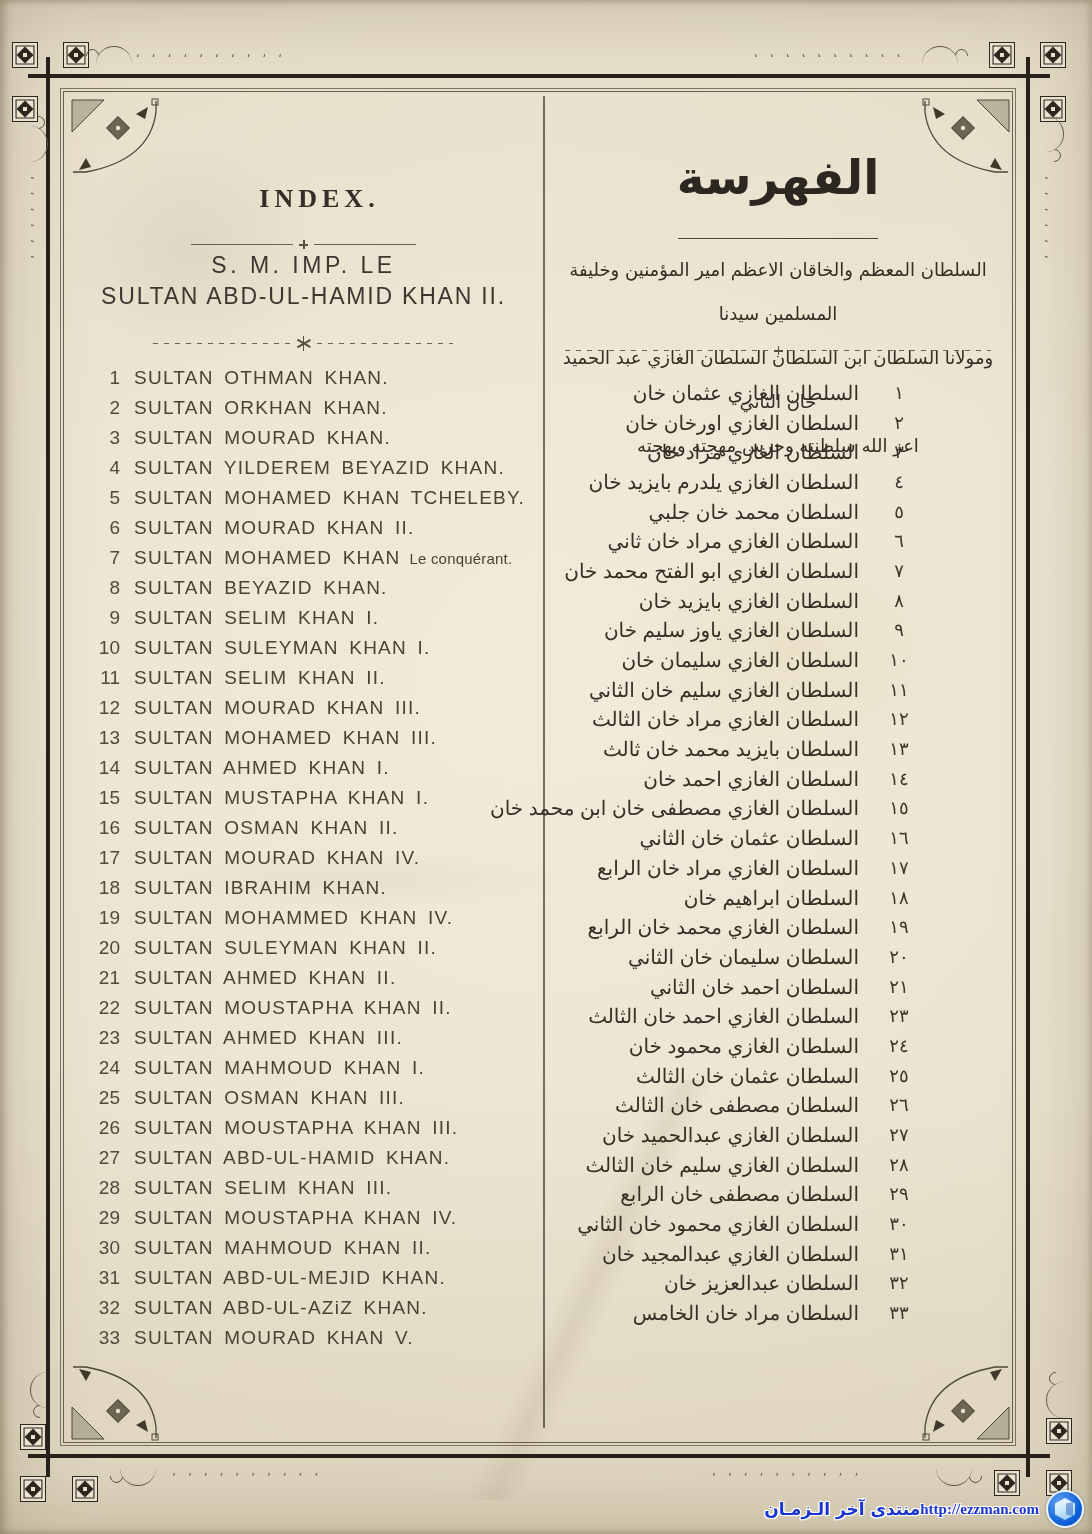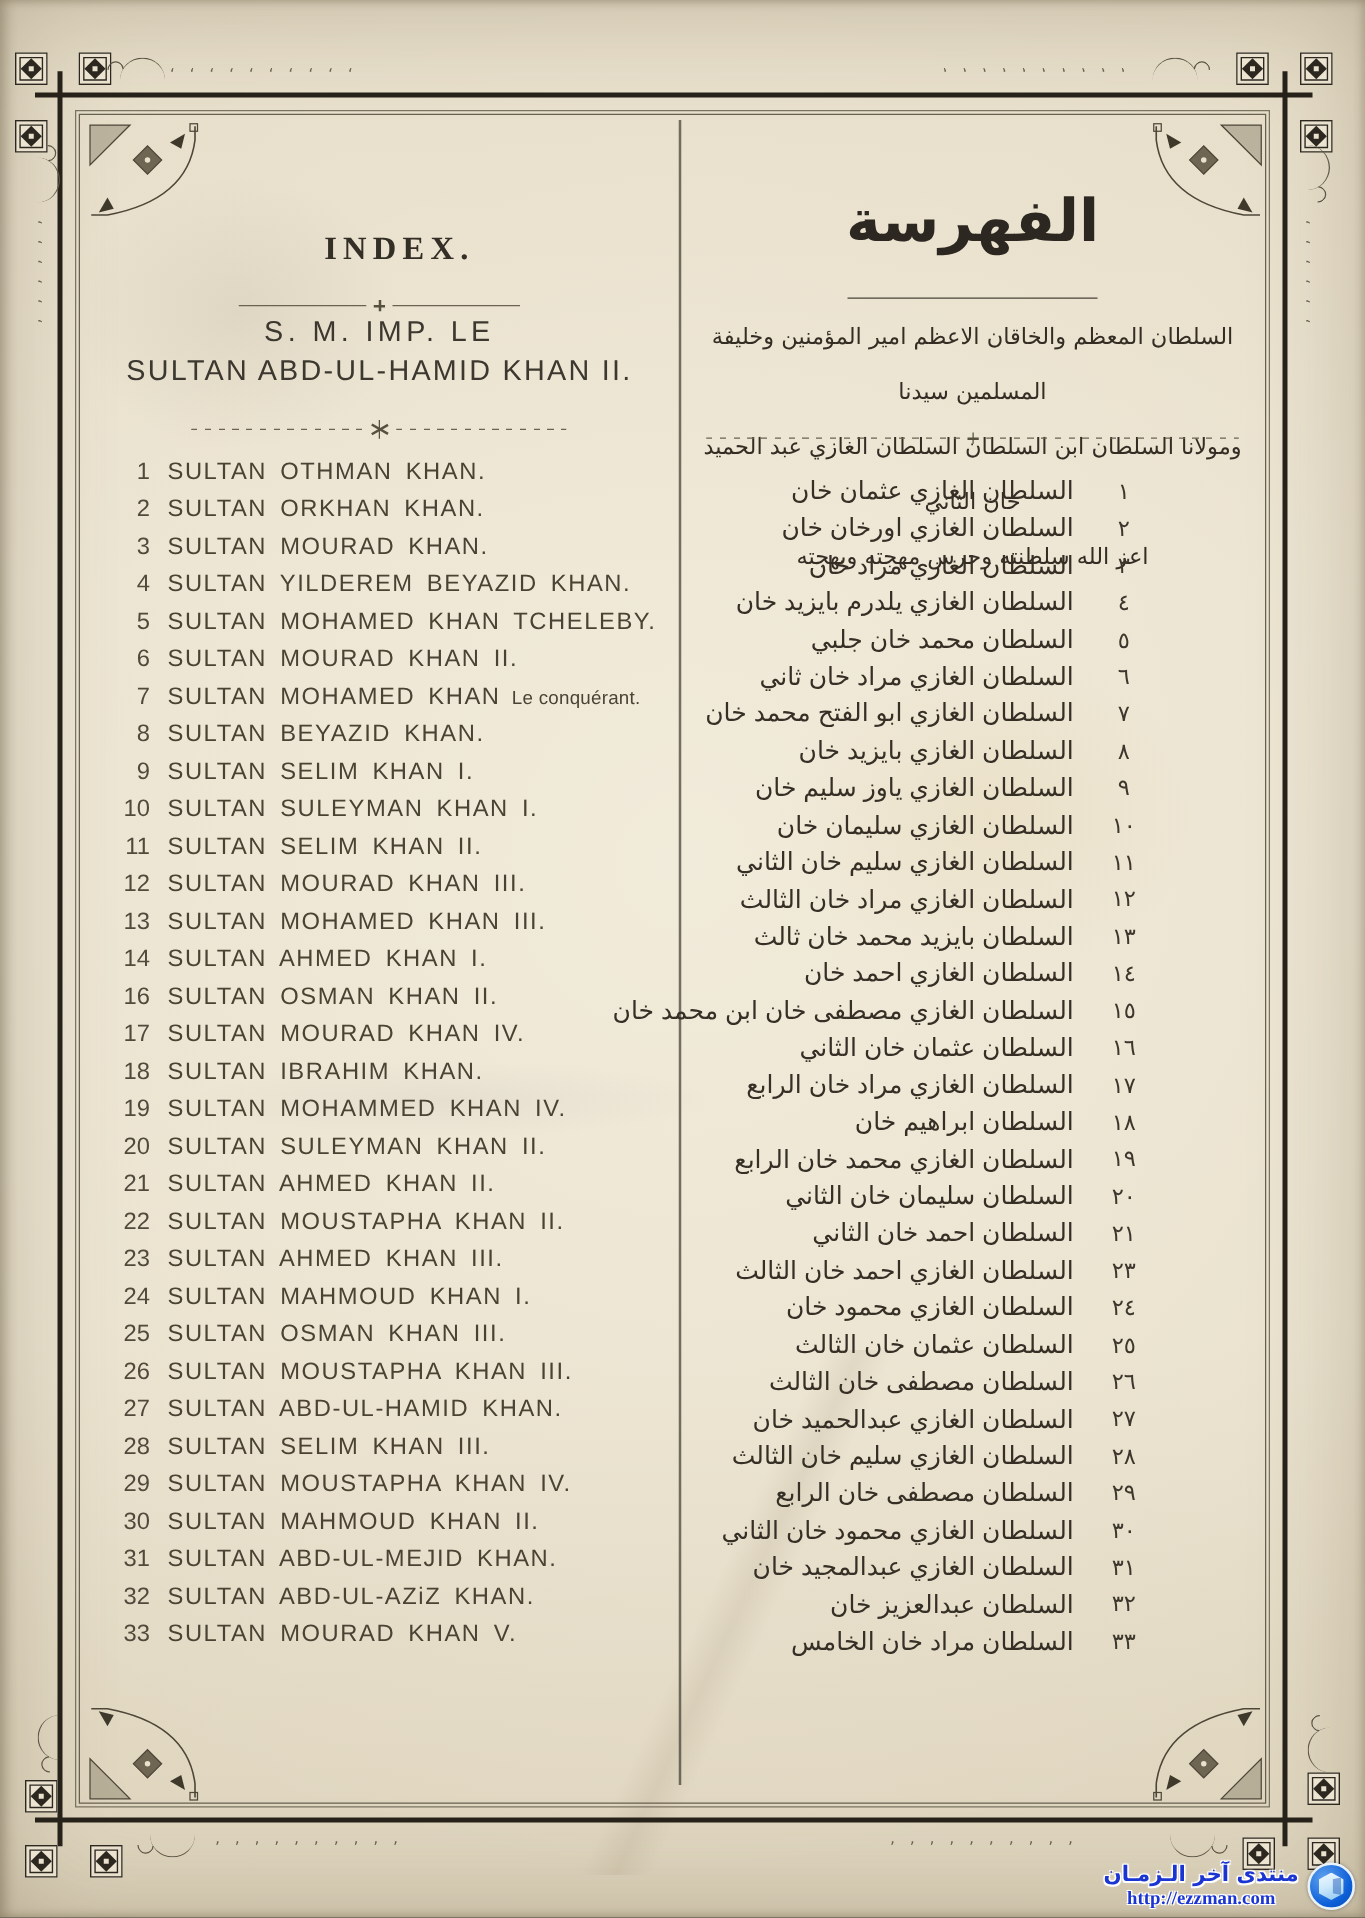--- a/index.html
+++ b/index.html
@@ -79,21 +79,21 @@
   .ar-title{position:absolute;left:0;width:100%;top:150px;margin:0;font-size:47px;font-weight:bold;color:#2c2720;}
   .ar-underline{position:absolute;left:133px;top:238px;width:200px;height:1px;background:#4a443a;}
   .ar-header{position:absolute;left:0;width:100%;top:248px;direction:rtl;font-size:18px;line-height:44px;color:#332d24;}
   .ar-list{position:absolute;right:176px;top:362px;width:400px;direction:ltr;}
   .ar-row{display:flex;justify-content:flex-end;align-items:center;height:29.7px;gap:23px;}
   .ar-name{direction:rtl;font-size:20px;color:#352f26;white-space:nowrap;}
   .ar-num{flex:0 0 34px;width:34px;text-align:center;font-size:18px;color:#3c362c;}
 
   
   .watermark{position:absolute;right:8px;bottom:6px;display:flex;align-items:center;gap:7px;}
-  .wm-text{display:flex;flex-direction:column;align-items:center;}
+  .wm-text{display:flex;align-items:center;}
   .wm-title{font-family:"DejaVu Sans",sans-serif;font-weight:bold;font-size:17px;color:#1b35d2;direction:rtl;
     text-shadow:0 0 2px #fff,0 0 3px #fff,1px 1px 0 #fff,-1px -1px 0 #fff,1px -1px 0 #fff,-1px 1px 0 #fff;}
   .wm-url{font-family:"Liberation Serif",serif;font-weight:bold;font-size:15px;color:#1b35d2;margin-top:1px;
     text-shadow:0 0 2px #fff,1px 1px 0 #fff,-1px -1px 0 #fff,1px -1px 0 #fff,-1px 1px 0 #fff;}
   .wm-logo{position:relative;width:34px;height:34px;border-radius:50%;
     background:radial-gradient(circle at 32% 30%, #5ea0ef, #0c5fd8 65%, #0a4cb2);
     border:2px solid #e8f2fb;box-shadow:0 0 3px rgba(0,0,0,.35);}
   .wm-hex{position:absolute;left:7px;top:6px;width:20px;height:22px;
     clip-path:polygon(50% 0,100% 25%,100% 75%,50% 100%,0 75%,0 25%);
     background:linear-gradient(160deg,#f3faff 0%,#cfeafc 45%,#8ec6ee 100%);}
@@ -301,20 +301,25 @@
         <span class="en-name">SULTAN MOHAMED KHAN III.</span>
         <span class="en-suffix"></span>
       </li>
 
       <li class="en-row">
         <span class="en-num">14</span>
         <span class="en-name">SULTAN AHMED KHAN I.</span>
         <span class="en-suffix"></span>
       </li>
 
+      <li class="en-row">
+        <span class="en-num">15</span>
+        <span class="en-name">SULTAN MUSTAPHA KHAN I.</span>
+        <span class="en-suffix"></span>
+      </li>
 
       <li class="en-row">
         <span class="en-num">16</span>
         <span class="en-name">SULTAN OSMAN KHAN II.</span>
         <span class="en-suffix"></span>
       </li>
 
       <li class="en-row">
         <span class="en-num">17</span>
         <span class="en-name">SULTAN MOURAD KHAN IV.</span>

